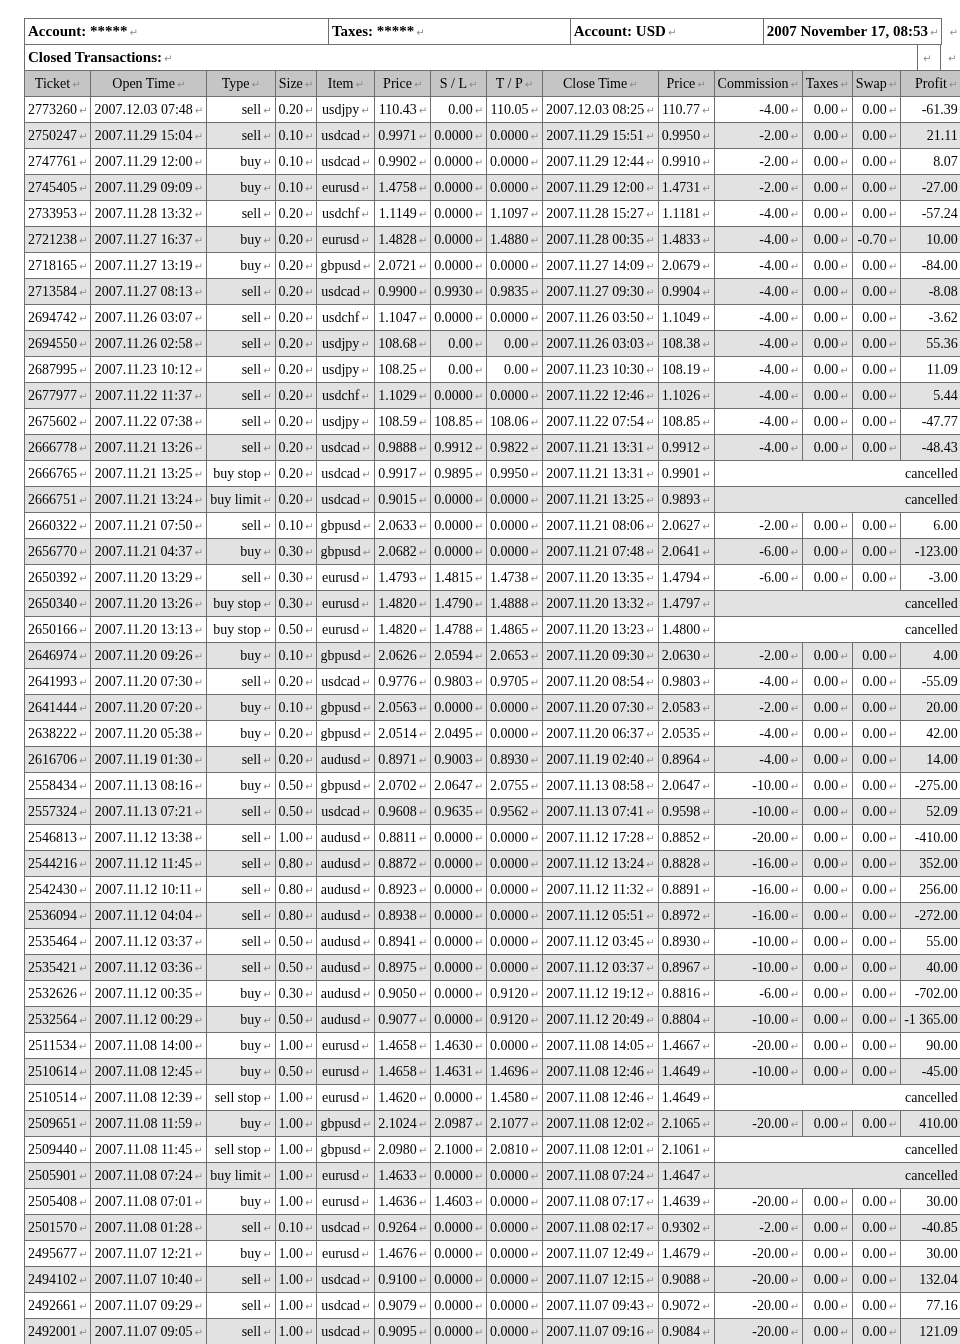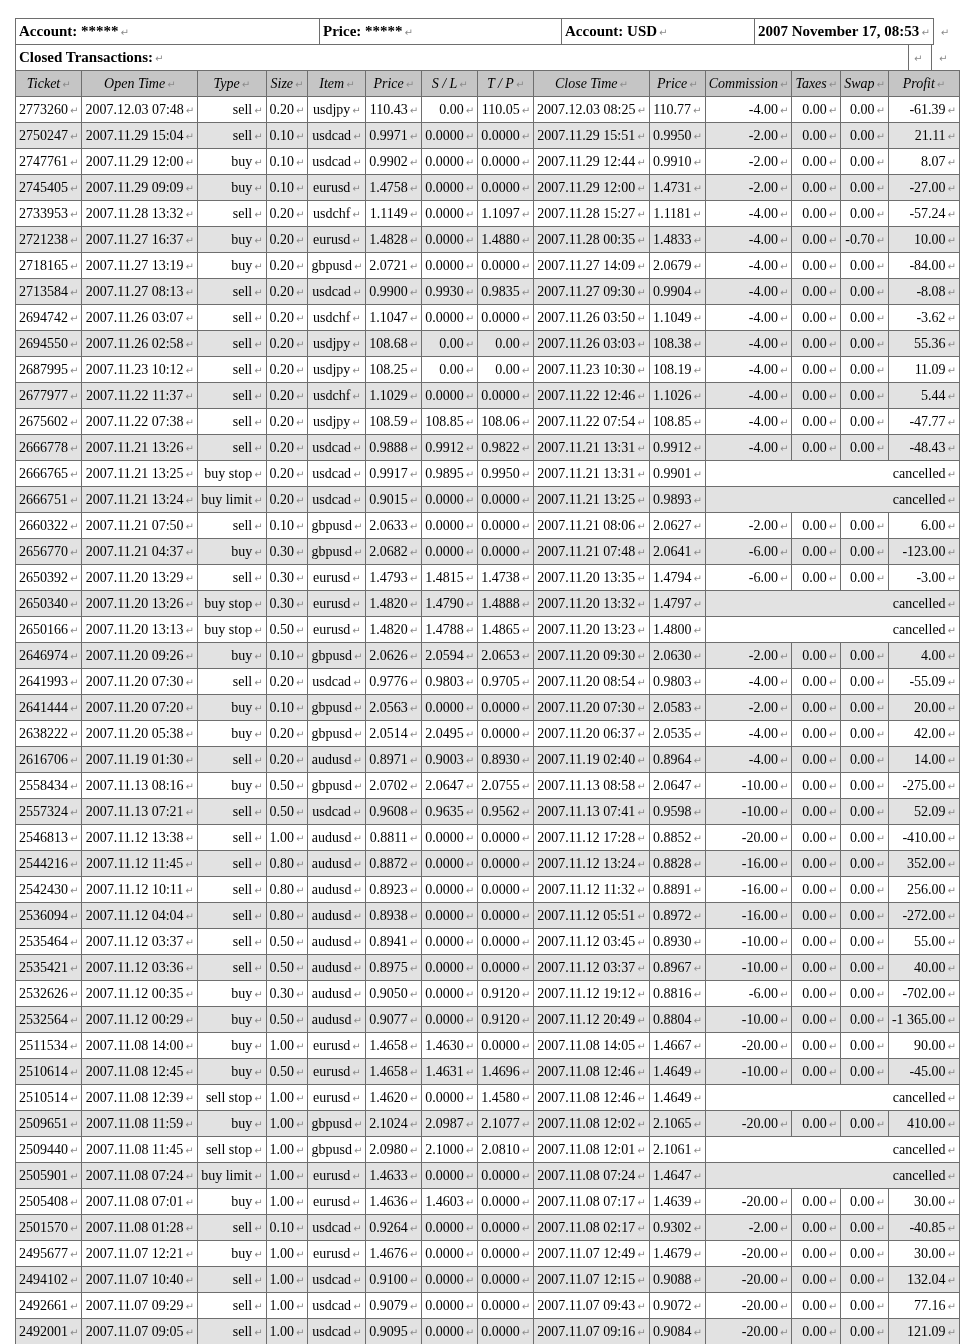--- a/index.html
+++ b/index.html
@@ -1,27 +1,27 @@
 <!DOCTYPE html>
 <html><head>
 <meta charset="utf-8">
 <style>
   html,body { margin:0; padding:0; background:#ffffff; }
   body { width:960px; height:1344px; overflow:hidden;
          font-family:"Liberation Serif","DejaVu Serif",serif; color:#000; }
-  .wrap { position:relative; padding:18px 0 0 15px; }
+  .wrap { position:relative; padding:18px 0 0 24px; }
   .pmark { position:absolute; left:783px; top:2px; font-family:"DejaVu Sans",sans-serif;
            font-size:10px; color:#8a8a8a; }
   table { border-collapse:collapse; table-layout:fixed; }
   #t-info,#t-section { margin:0; }
   #t-section,#t-main { margin-top:-1px; }
   td,th { border:1px solid #6e6e6e; height:25px; padding:0 3px;
           font-size:14px; font-weight:normal; white-space:nowrap; overflow:hidden; }
   #t-info td,#t-section td { height:25px; font-size:15px; font-weight:bold; }
-  th { background:#c5c5c5; text-align:center;font-style:italic; }
+  th { background:#c5c5c5; text-align:center; }
   tr.alt td { background:#e2e2e2; }
   td.l,th.l { text-align:left; }
   td.c { text-align:center; }
   td.r { text-align:right; }
   td.ghost { border:none !important; background:#fff !important; padding:0 0 0 5px; text-align:left; }
   .m { font-family:"DejaVu Sans",sans-serif; font-size:10px; color:#8a8a8a;
        padding-left:2px; font-weight:normal; }
 </style>
 </head>
 <body>
@@ -33,21 +33,21 @@
     <colgroup>
         <col style="width:304px">
         <col style="width:242px">
         <col style="width:193px">
         <col style="width:177px">
         <col style="width:18px">
       </colgroup>
     <tbody>
         <tr>
       <td class="l"><span>Account:</span> <span>*****</span><span class="m cm">↵</span></td>
-      <td class="l"><span>Price:</span> <span>*****</span><span class="m cm">↵</span></td>
+      <td class="l"><span>Taxes:</span> <span>*****</span><span class="m cm">↵</span></td>
       <td class="l"><span>Account:</span> <span>USD</span><span class="m cm">↵</span></td>
       <td class="r"><span>2007 November 17, 08:53</span><span class="m cm">↵</span></td>
       <td class="ghost"><span class="m cm">↵</span></td>
     </tr>
   </tbody>
     </table>
 
   <table id="t-section">
     <colgroup>
         <col style="width:893px">

